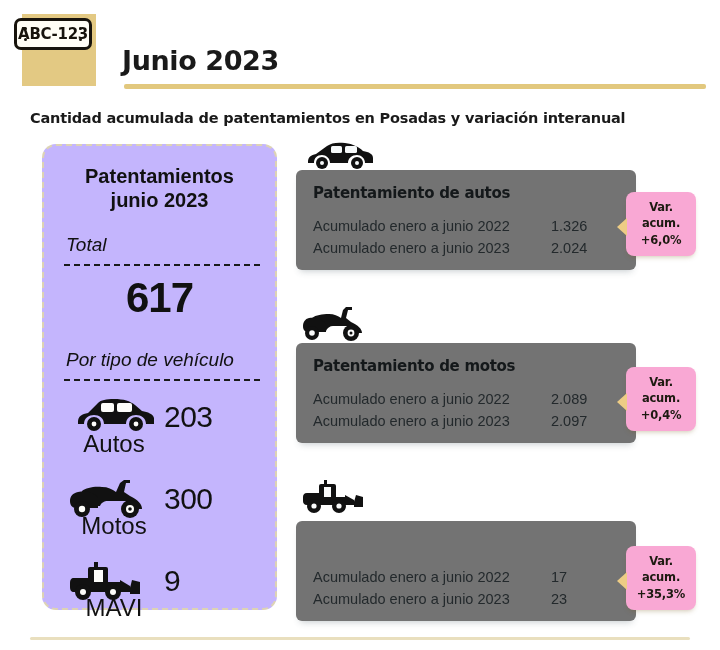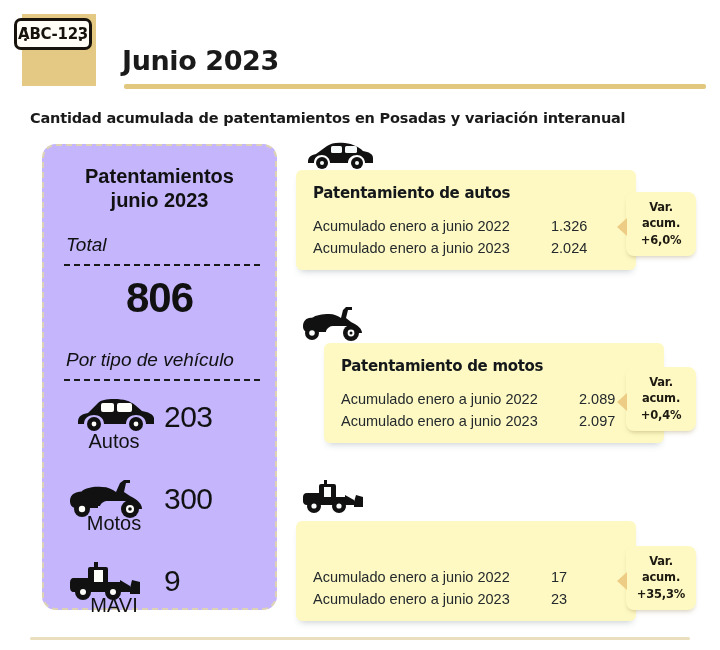--- a/index.html
+++ b/index.html
@@ -169,21 +169,21 @@
     left: 24px; top: 0;
     width: 92px; height: 48px;
   }
   .veh-icon-wrap svg { display: block; }
   .veh-name {
     position: absolute;
     left: 24px; top: 36px;
     width: 92px;
     text-align: center;
     font-family: "Liberation Sans", sans-serif;
-    font-size: 20px;
+    font-size: 24px;
     color: #111;
   }
   .veh-count {
     position: absolute;
     left: 120px; top: 6px;
     width: 100px;
     text-align: left;
     font-family: "Liberation Sans", sans-serif;
     font-size: 30px;
     font-weight: normal;
@@ -205,26 +205,26 @@
     position: absolute;
     left: 6px; top: 0;
     height: 40px;
   }
   .card-icon svg { display: block; }
 
   .card-body {
     position: absolute;
     left: 0;
     width: 340px;
-    background: #fef9c3;
+    background: #737373;
     border-radius: 6px;
     box-shadow: 0 5px 7px -4px rgba(60,80,90,0.30);
   }
   #card-body-0 { top: 30px; height: 100px; }
-  #card-body-1 { top: 38px; height: 100px; margin-left: 28px; }
+  #card-body-1 { top: 38px; height: 100px; }
   #card-body-2 { top: 43px; height: 100px; }
 
   .card-title {
     position: absolute;
     left: 17px; top: 14px;
     font-family: "DejaVu Sans", sans-serif;
     font-size: 15px;
     font-weight: bold;
     color: #14181a;
     letter-spacing: -0.3px;
@@ -251,21 +251,21 @@
     left: 238px; top: 0;
     font-family: "Liberation Sans", sans-serif;
     font-size: 14.5px;
     color: #23292c;
     white-space: nowrap;
   }
 
   .var-badge {
     position: absolute;
     width: 70px;
-    background: #fef9c3;
+    background: #f9a8d4;
     border-radius: 8px;
     box-shadow: 0 3px 5px -2px rgba(120,95,35,0.35);
     padding: 7px 2px 8px 2px;
     text-align: center;
     box-sizing: border-box;
   }
   #var-badge-0 { left: 330px; top: 52px; }
   #var-badge-1 { left: 330px; top: 62px; }
   #var-badge-2 { left: 330px; top: 68px; }
 
@@ -320,21 +320,21 @@
 
 <div id="summary-panel">
 
   <div id="summary-heading">
     <div>Patentamientos</div>
     <div>junio 2023</div>
   </div>
 
   <div id="total-label">Total</div>
   <div class="dash-sep" id="sep-total"></div>
-  <div id="total-value">806</div>
+  <div id="total-value">617</div>
 
   <div id="tipo-label">Por tipo de vehículo</div>
   <div class="dash-sep" id="sep-tipo"></div>
 
   <div class="veh-row" id="veh-row-0">
     <div class="veh-icon-wrap">
       <svg width="92" height="42" viewBox="0 0 92 42">
         <path fill="#111" d="M10 28 C10 22 14 20 20 19 L30 9 C33 6 38 5 46 5 C56 5 62 7 67 11 L74 17
           C80 18 85 20 86 24 L86 30 L78 30 C78 24 73 21 68 21 C63 21 58 24 58 30 L36 30
           C36 24 31 21 26 21 C21 21 16 24 16 30 L10 30 Z"></path>

